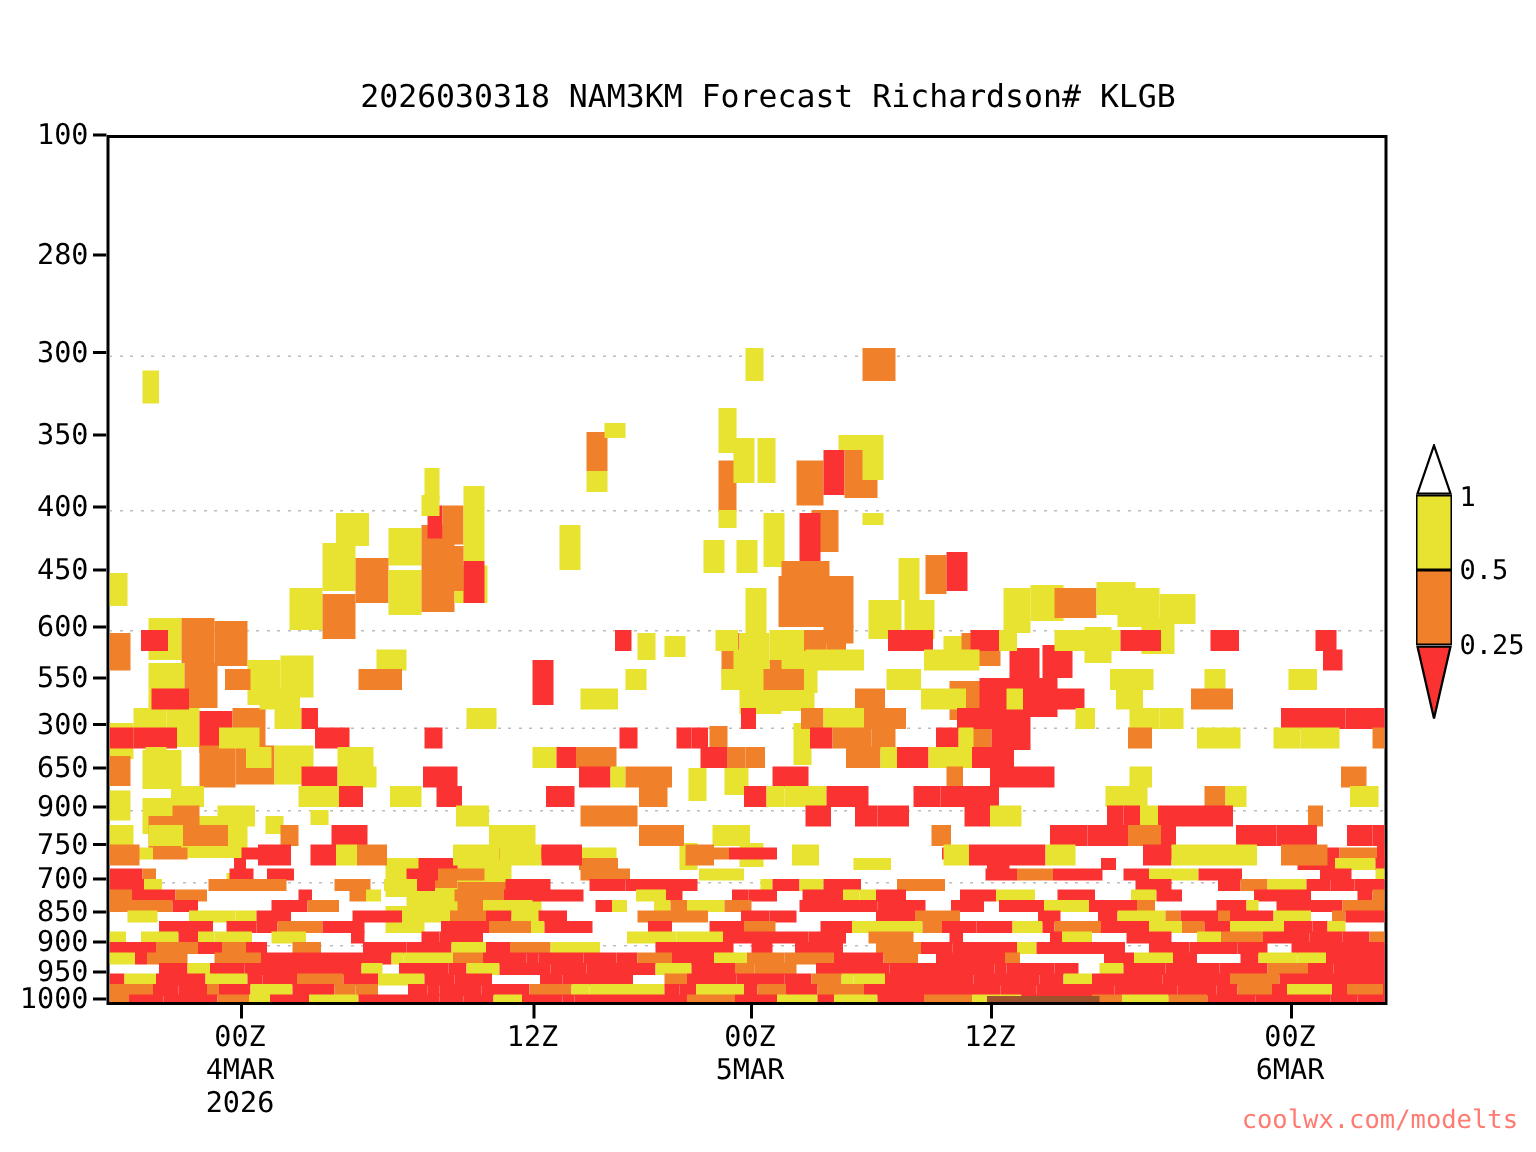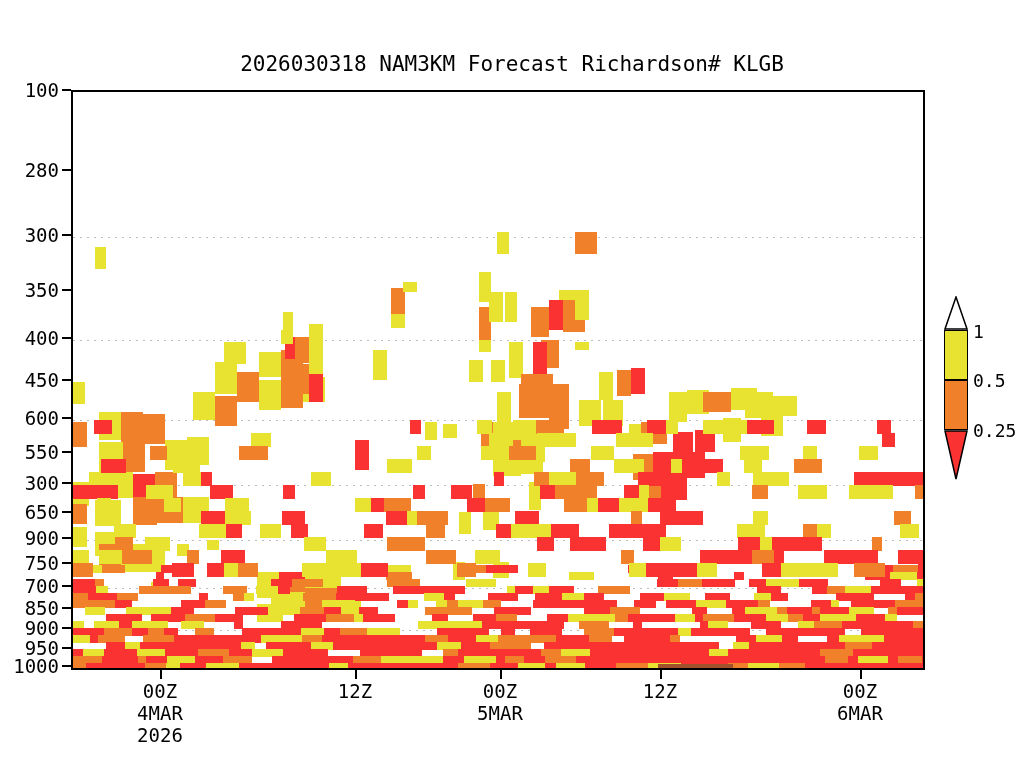--- a/index.html
+++ b/index.html
@@ -871,14 +871,15 @@
     <div class="cb-seg" id="cb-yellow" style="top: 34px; height: 50px; background: rgb(232, 227, 48);"></div>
     <div class="cb-seg" id="cb-orange" style="top: 84px; height: 50px; background: rgb(240, 128, 42);"></div>
     <svg class="cb-arrow-dn" style="top:134px;height:50px;" viewBox="0 0 24 50">
       <polygon points="1,1 23,1 12,49" fill="#fa3232" stroke="#000" stroke-width="1.5"></polygon>
     </svg>
     <div class="cb-label" style="top:25px;">1</div>
     <div class="cb-label" style="top:74px;">0.5</div>
     <div class="cb-label" style="top:124px;">0.25</div>
   </div>
 
+  <div class="watermark">coolwx.com/modelts</div>
 
 </div>
 
 </body></html>

